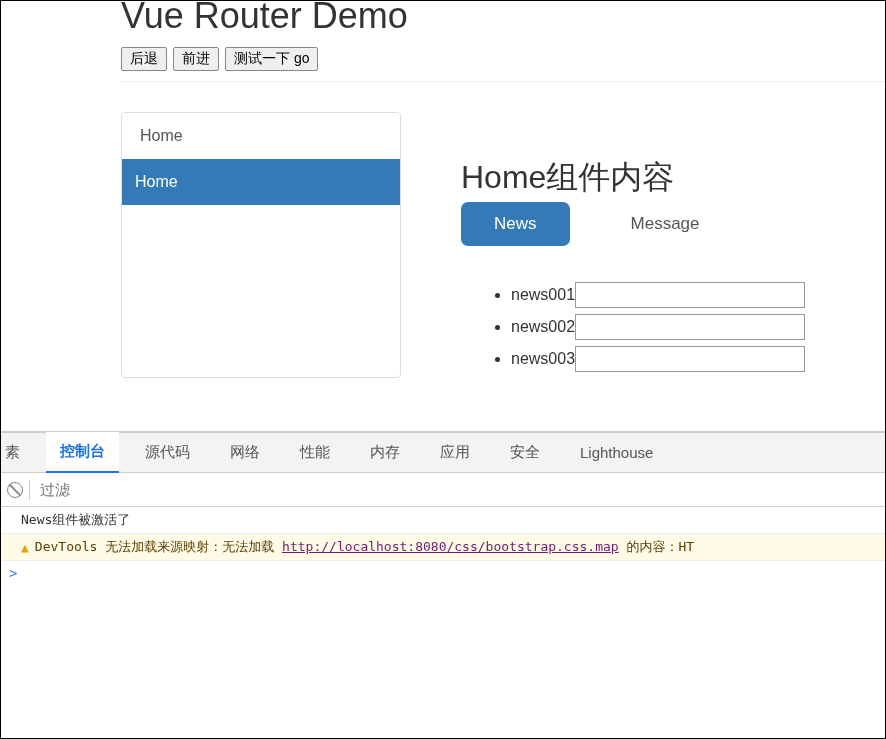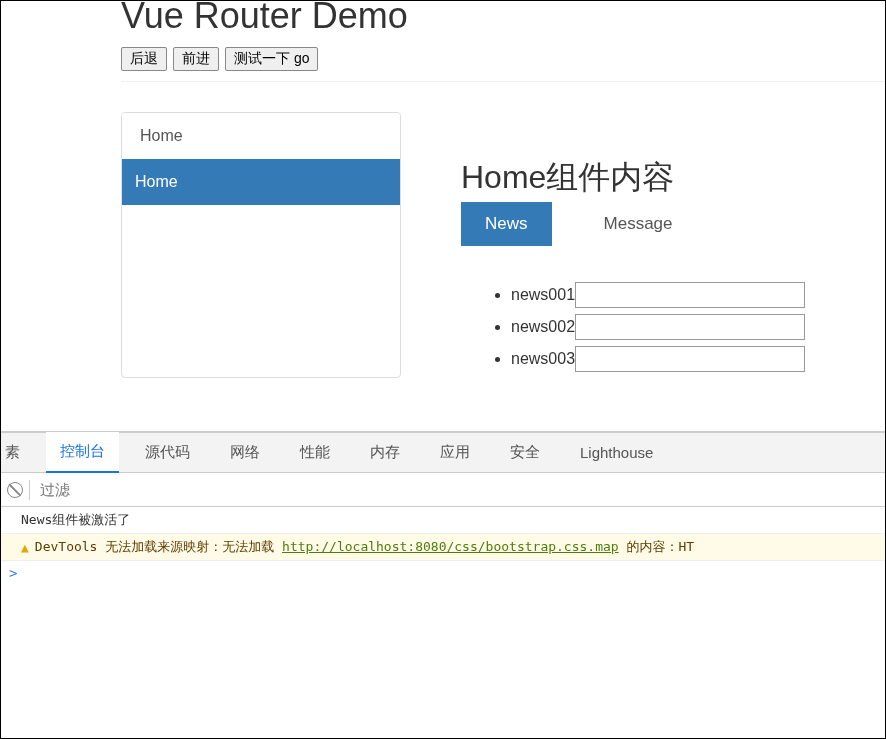--- a/index.html
+++ b/index.html
@@ -78,22 +78,22 @@
     .tabs {
       display: flex;
       gap: 28px;
       align-items: center;
       margin-bottom: 36px;
     }
     .tab {
       font-size: 17px;
       color: #555;
       cursor: pointer;
-      padding: 12px 24px;
-      border-radius: 0;
+      padding: 12px 33px;
+      border-radius: 7px;
     }
     .tab.active {
       background: #337ab7;
       color: #fff;
     }
     .news-list {
       list-style: disc;
       padding-left: 50px;
     }
     .news-list li {
@@ -140,20 +140,21 @@
       cursor: pointer;
       white-space: nowrap;
     }
     .dt-tab.partial {
       padding-left: 4px;
     }
     .dt-tab.active {
       color: #1a73e8;
       border-bottom: 2px solid #1a73e8;
       background: #fff;
+      font-weight: bold;
     }
     .dt-spacer {
       width: 12px;
     }
     .recorder-icon {
       display: inline-block;
       margin-left: 4px;
       color: #555;
     }
     .filter-row {
@@ -210,21 +211,21 @@
     .console-line.warn {
       background: #fffbe6;
       color: #5c3c00;
     }
     .warn-icon {
       color: #e6a700;
       font-size: 13px;
     }
     .console-link {
       text-decoration: underline;
-      color: #4d7c0f;
+      color: #701a75;
     }
     .prompt-line {
       padding: 4px 8px;
       color: #367cf1;
       font-family: Consolas, Menlo, monospace;
       font-size: 14px;
     }
   </style>
 </head>
 <body>

